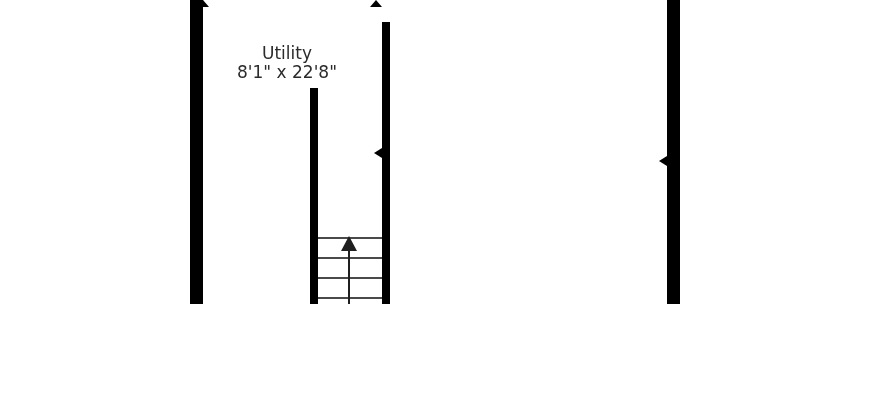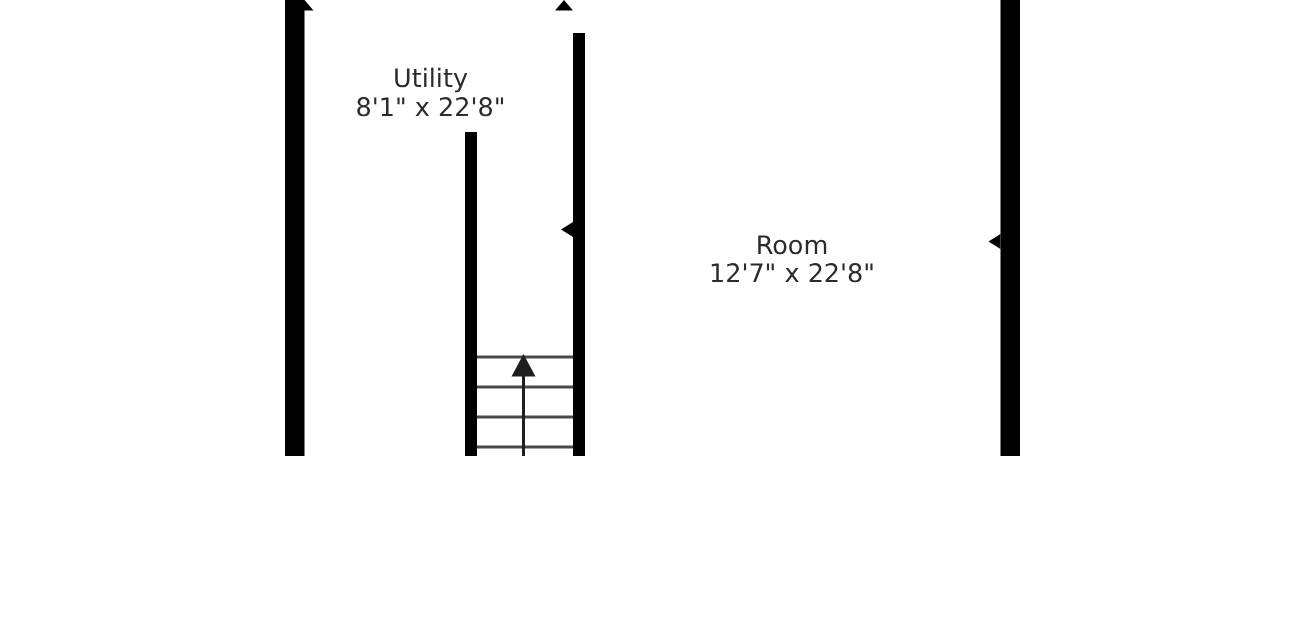--- a/index.html
+++ b/index.html
@@ -82,18 +82,14 @@
   <div class="marker marker-up   m-top-mid"></div>
   <div class="marker marker-left m-wall-b"></div>
   <div class="marker marker-left m-wall-right"></div>
   <div class="marker marker-down m-bottom-utility"></div>
   <div class="marker marker-down m-bottom-room"></div>
 
   <div class="room-label label-utility">
     <span class="name">Utility</span>
     <span class="dims">8'1" x 22'8"</span>
   </div>
-  <div class="room-label label-room">
-    <span class="name">Room</span>
-    <span class="dims">12'7" x 22'8"</span>
-  </div>
 
 </div>
 
 </body></html>

